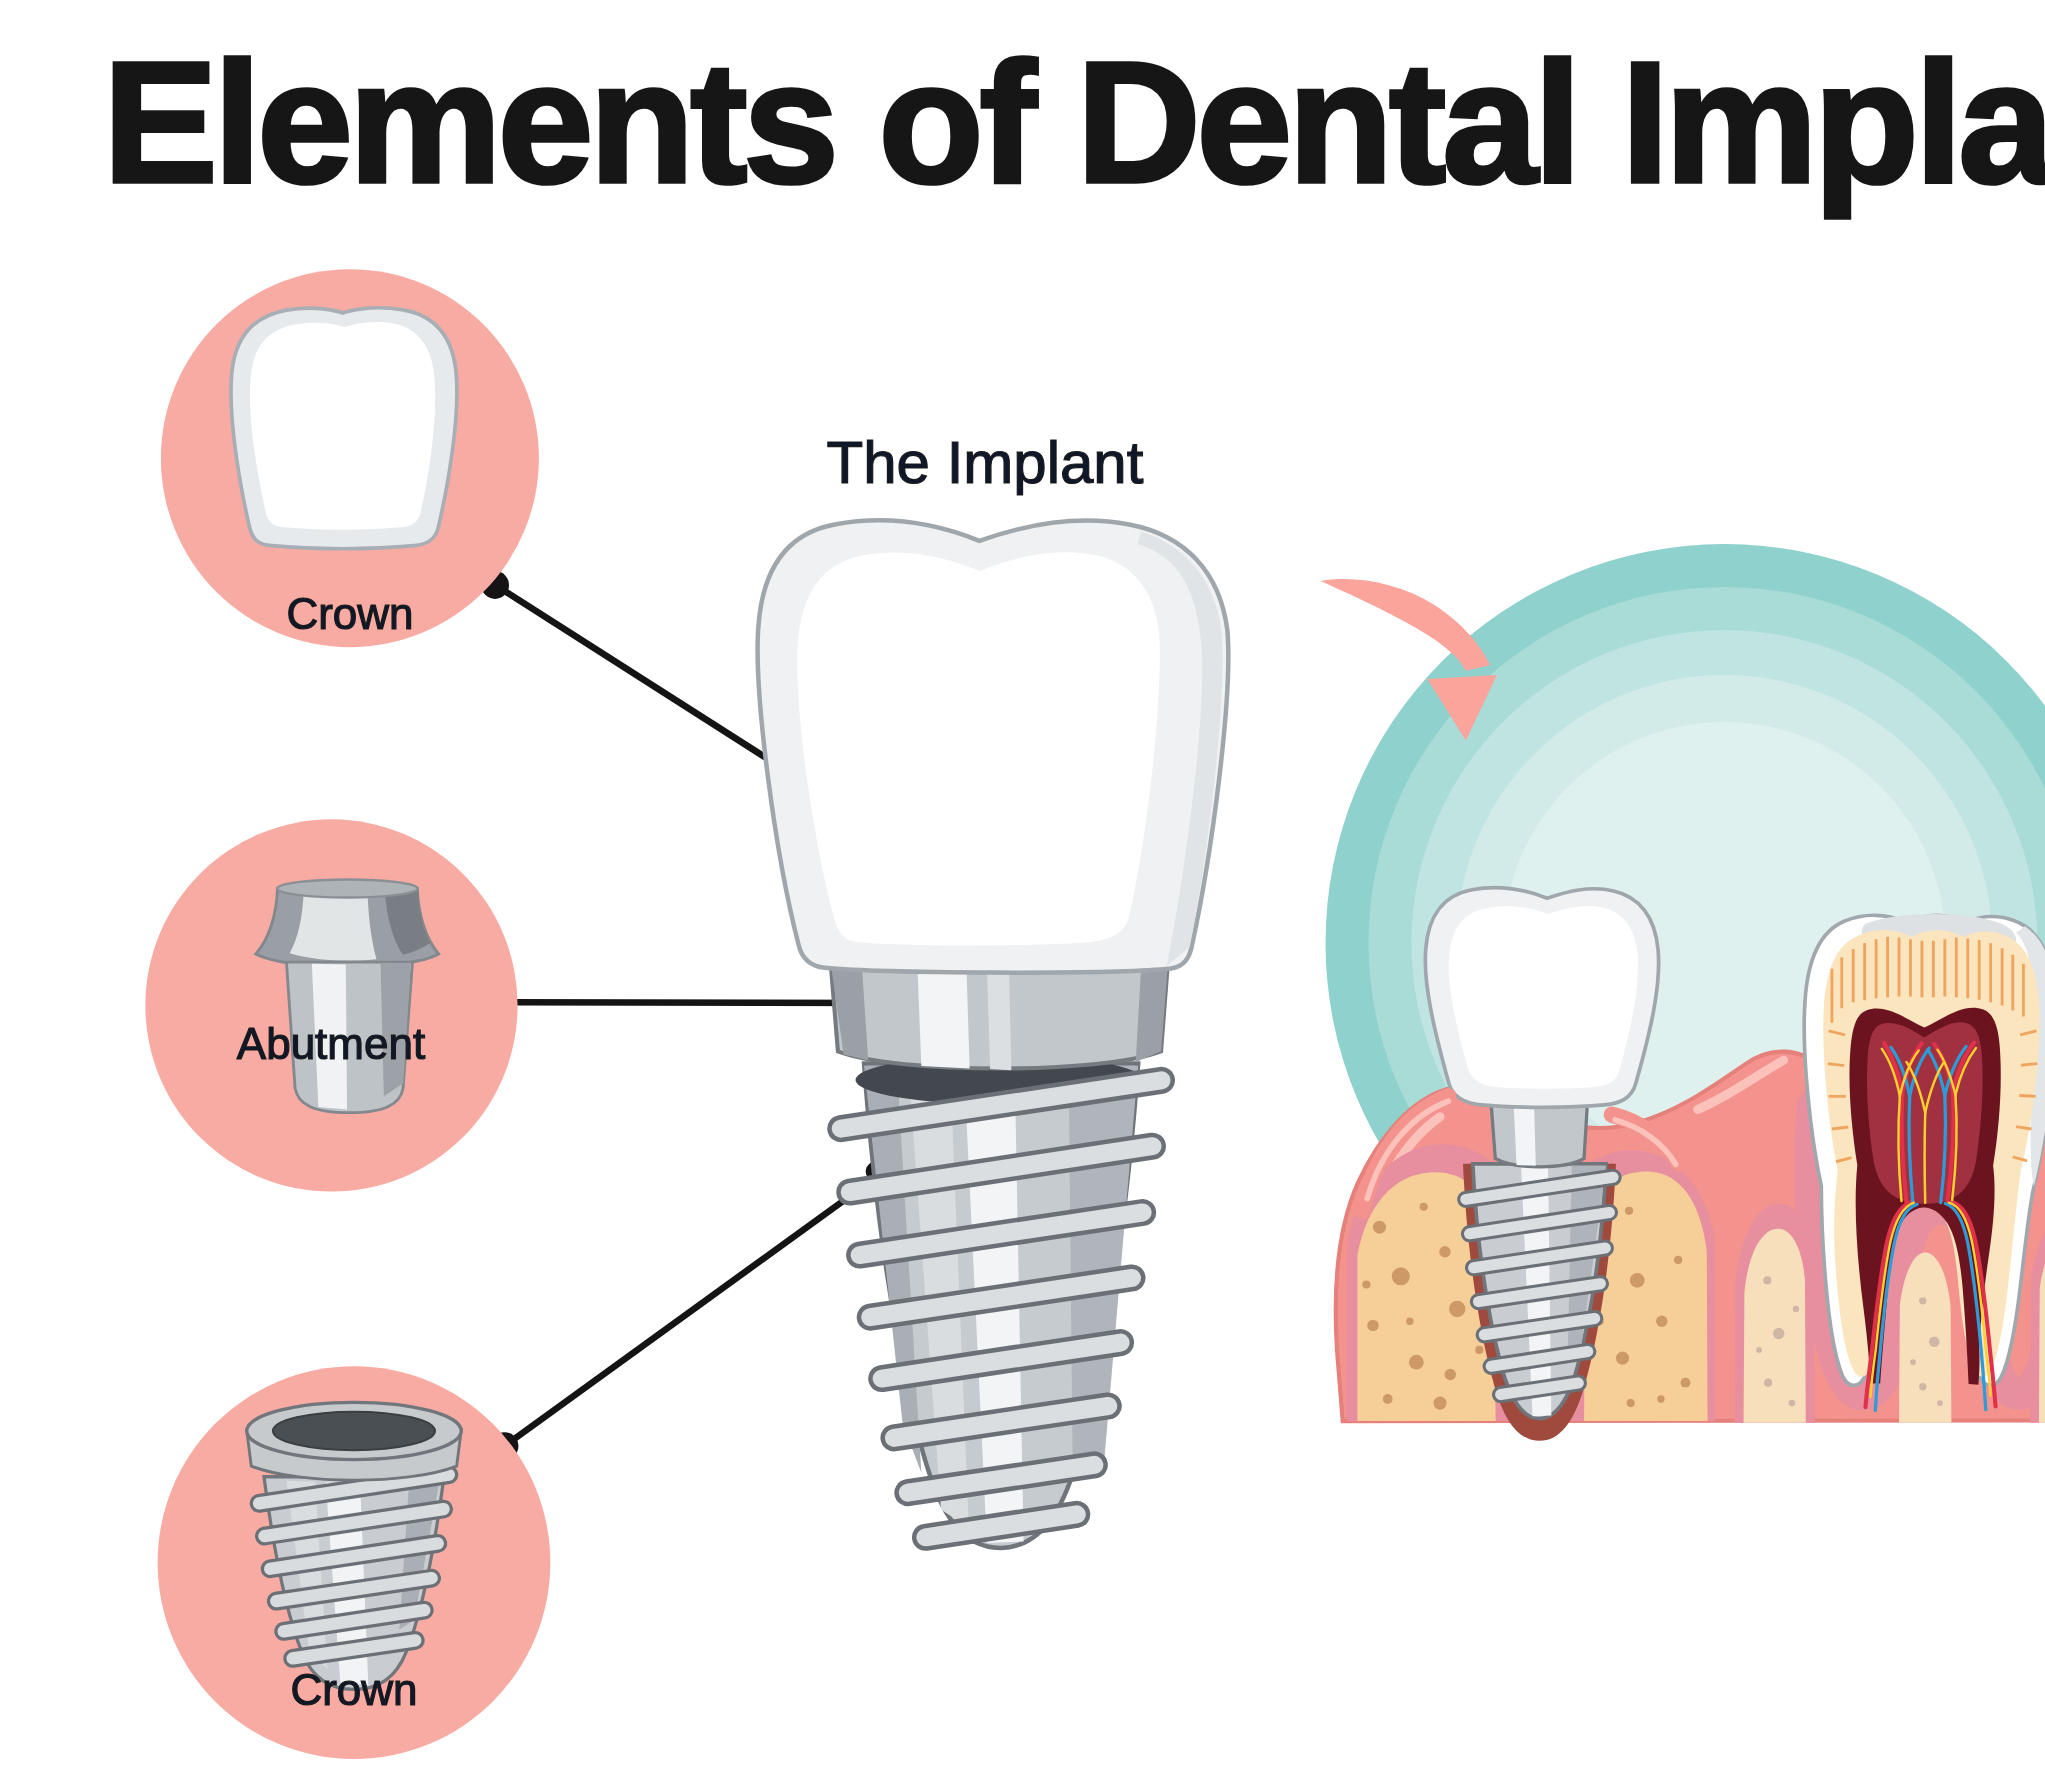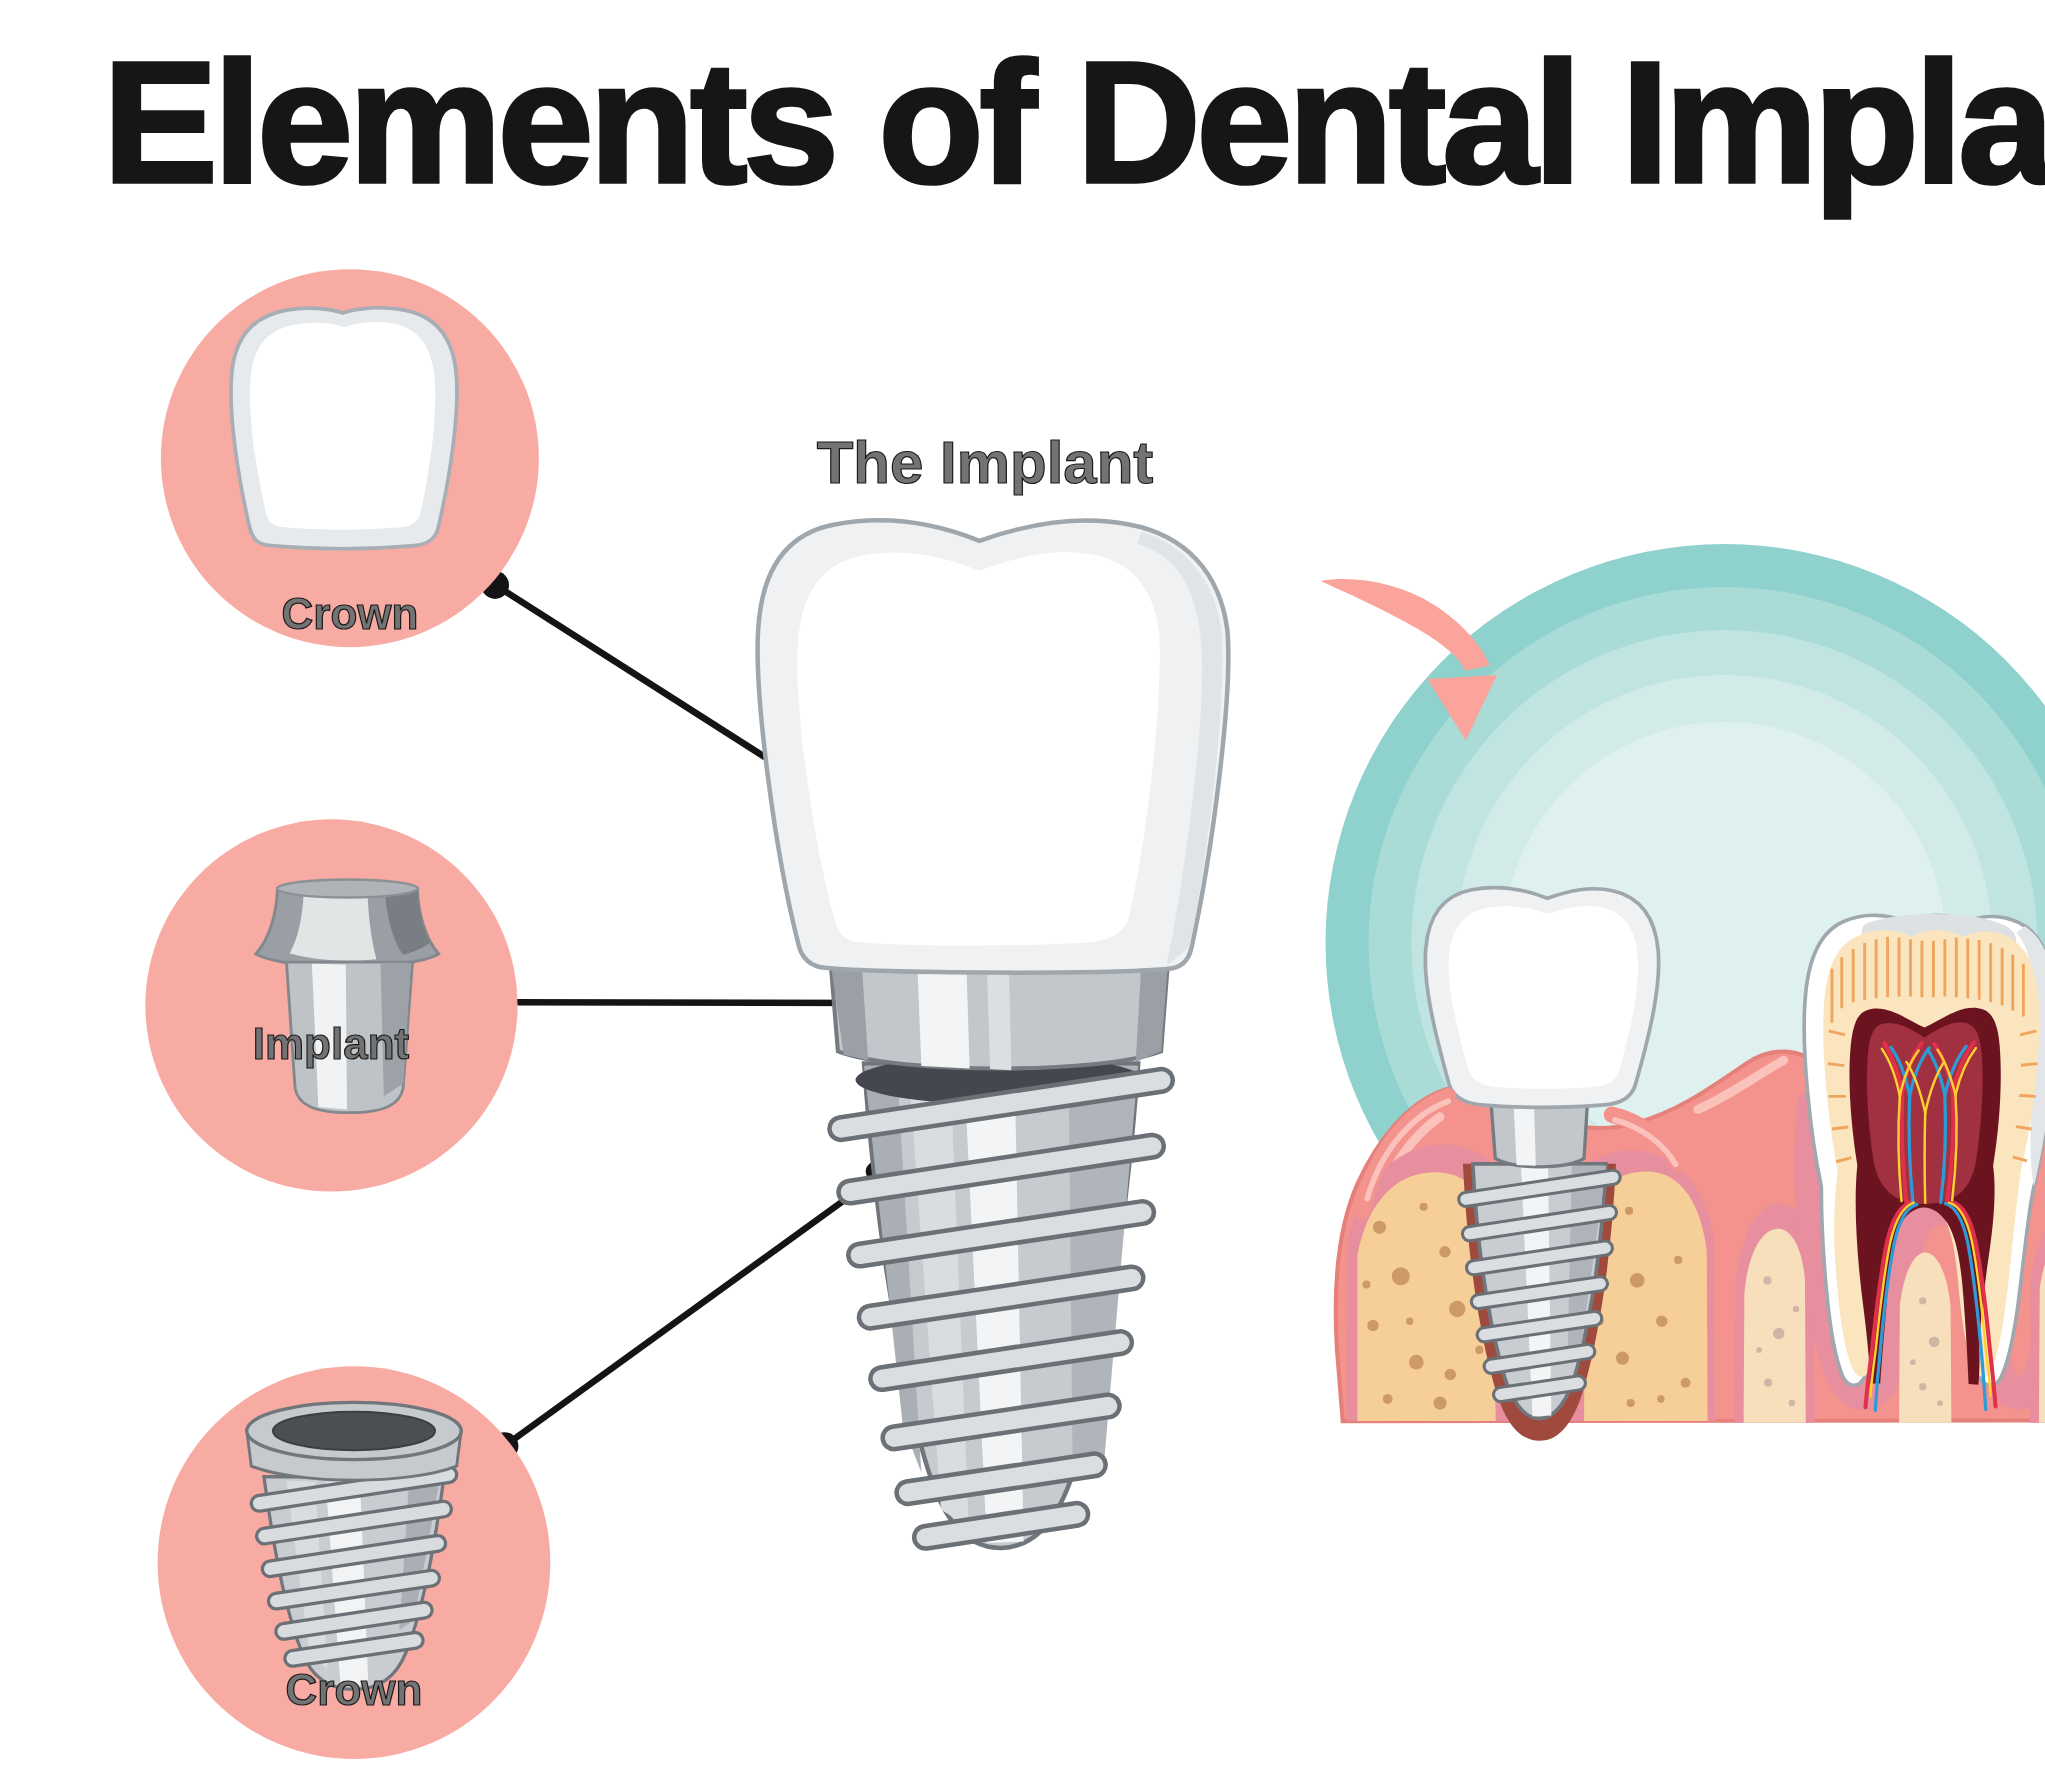--- a/index.html
+++ b/index.html
@@ -7,21 +7,21 @@
     position:relative;width:2307px;height:1786px;background:#ffffff;
     overflow:hidden;font-family:"Liberation Sans",sans-serif;
   }
   .art{position:absolute;left:0;top:0;width:2307px;height:1786px;display:block;}
   .title{
     position:absolute;left:50%;top:36px;transform:translateX(-50%);
     font-size:172px;font-weight:bold;letter-spacing:-4.1px;color:#161616;
     -webkit-text-stroke:3.7px #161616;white-space:nowrap;line-height:1;
   }
   .lbl{
-    position:absolute;transform:translateX(-50%);font-weight:bold;color:#737373;
+    position:absolute;transform:translateX(-50%);font-weight:normal;color:#0f172a;
     white-space:nowrap;line-height:1;-webkit-text-stroke:1.2px #1a1a1a;
   }
   .lbl-circle{font-size:44px;}
   .lbl-implant{font-size:60px;left:985px;top:433px;}
   .lbl-crown{left:350px;top:592px;}
   .lbl-abutment{left:331px;top:1022px;}
   .lbl-screw{left:354px;top:1668px;}
 </style>
 </head>
 <body>
@@ -557,16 +557,16 @@
           <path d="M 3342 2930 C 3376 2812 3450 2726 3540 2692"></path>
           <path d="M 3948 2738 C 4014 2756 4066 2796 4096 2846"></path>
         </g>
       </g>
     </g>
   </svg>
 
   <div class="title">Elements of Dental Implant</div>
   <div class="lbl lbl-implant">The Implant</div>
   <div class="lbl lbl-circle lbl-crown">Crown</div>
-  <div class="lbl lbl-circle lbl-abutment">Implant</div>
+  <div class="lbl lbl-circle lbl-abutment">Abutment</div>
   <div class="lbl lbl-circle lbl-screw">Crown</div>
 </div>
 
 
 </body></html>

